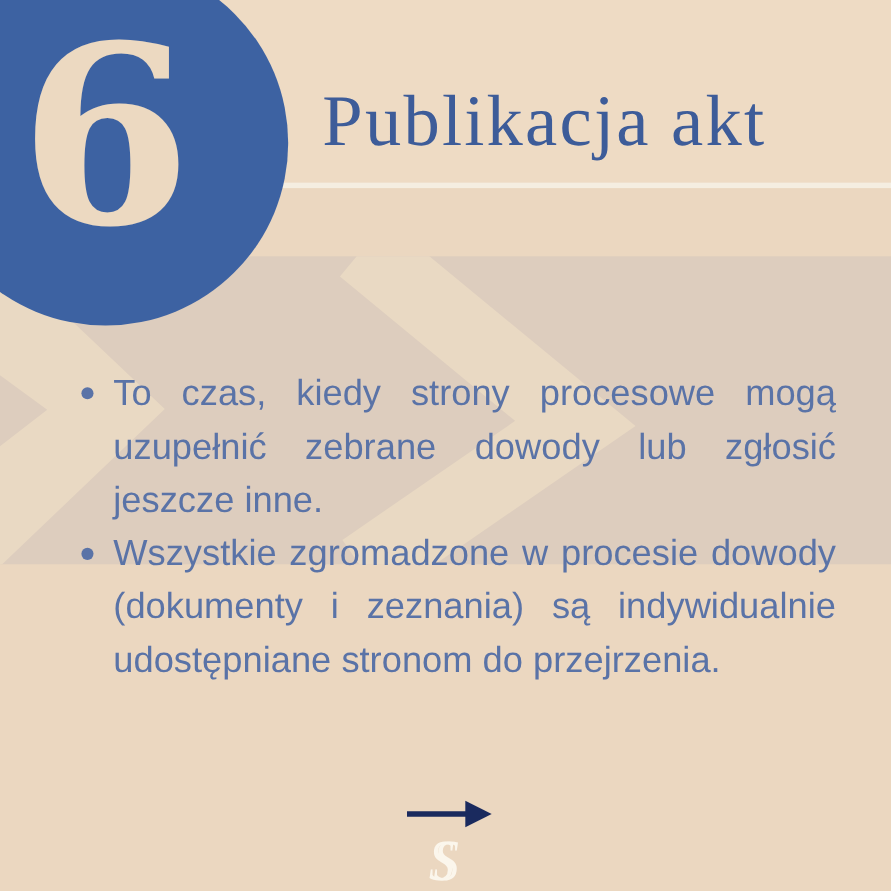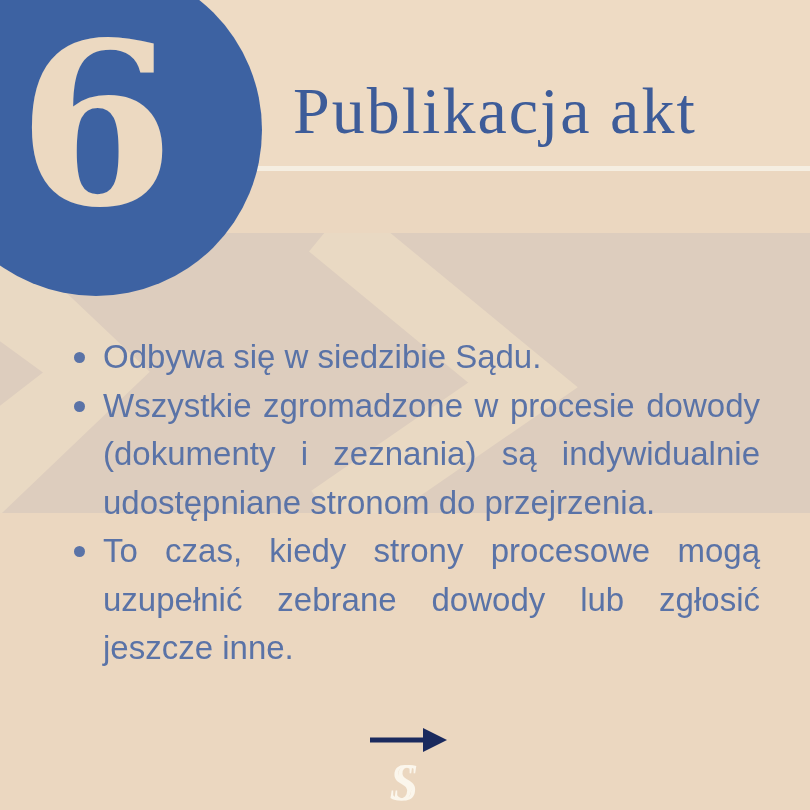--- a/index.html
+++ b/index.html
@@ -108,29 +108,25 @@
 
   <div class="circle">
     <span class="num">6</span>
   </div>
 
   <h1 class="title">Publikacja akt</h1>
 
   <ul class="bullets">
     <li>
       <span class="dot"></span>
-      <span>Odbywa się w siedzibie Sądu.</span>
+      <span>To czas, kiedy strony procesowe mogą uzupełnić zebrane dowody lub zgłosić jeszcze inne.</span>
     </li>
     <li>
       <span class="dot"></span>
       <span>Wszystkie zgromadzone w procesie dowody (dokumenty i zeznania) są indywidualnie udostępniane stronom do przejrzenia.</span>
-    </li>
-    <li>
-      <span class="dot"></span>
-      <span>To czas, kiedy strony procesowe mogą uzupełnić zebrane dowody lub zgłosić jeszcze inne.</span>
     </li>
   </ul>
 
   <svg class="arrow" width="80" height="26" viewBox="0 0 80 26">
     <line class="shaft" x1="2" y1="13" x2="58" y2="13" stroke-width="5"></line>
     <polygon class="head" points="55,1 79,13 55,25"></polygon>
   </svg>
 
   <div class="logo">
     <span class="flourish left">S</span>

